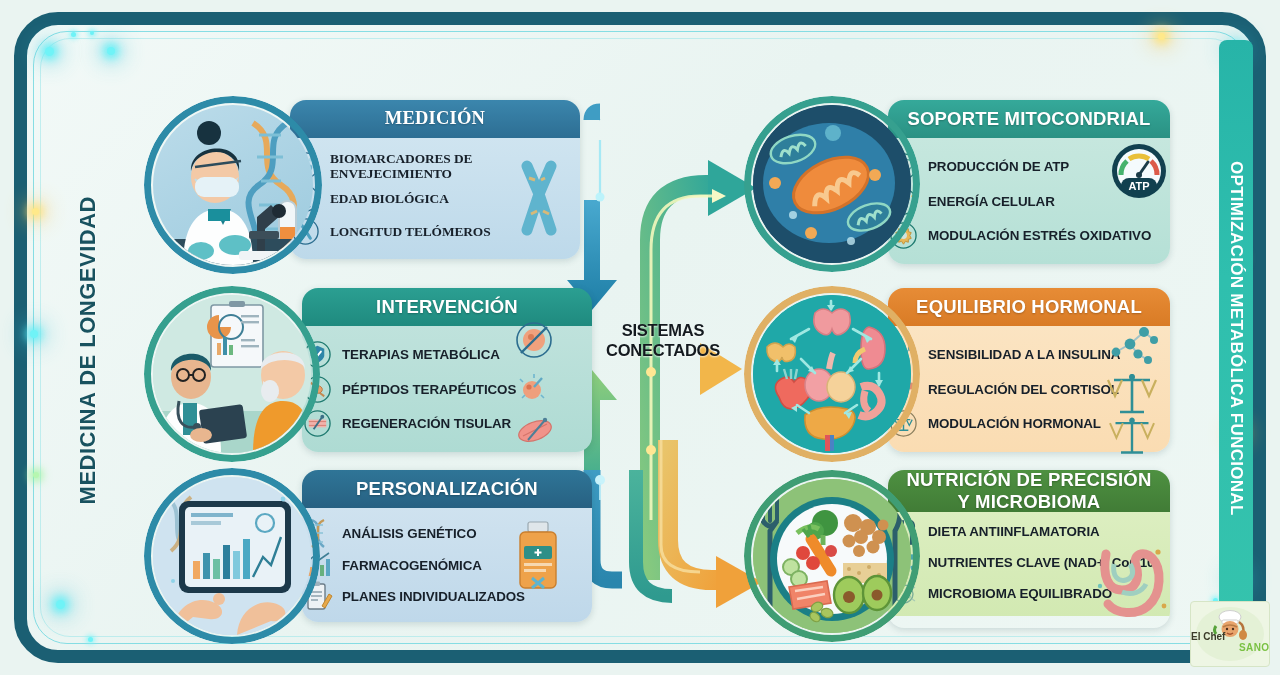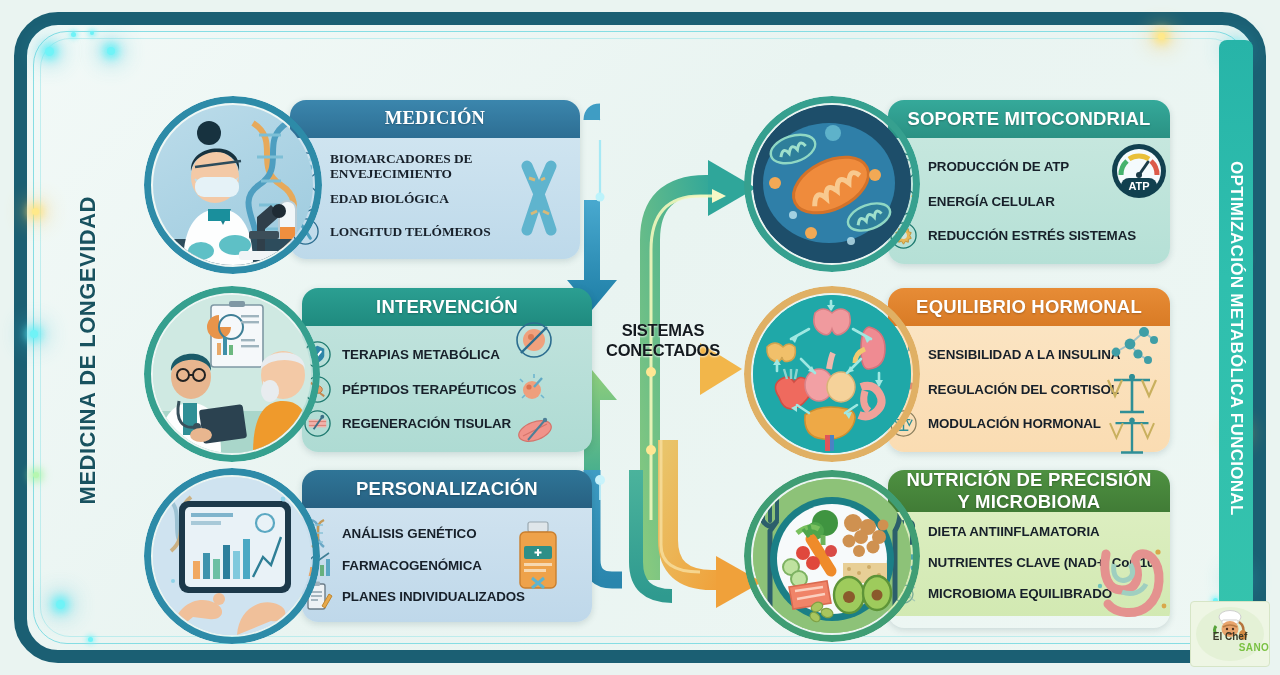--- a/index.html
+++ b/index.html
@@ -211,21 +211,21 @@
 
   
   .logo {
     position: absolute;
     right: 10px; bottom: 8px;
     width: 80px; height: 66px;
     background: #eef6e4;
     border: 1px solid #d6e5c6;
     border-radius: 4px;
     display: flex; flex-direction: column;
-    align-items: center; justify-content: center;
+    align-items: flex-start; justify-content: center;
     z-index: 20;
   }
   .logo .disc {
     position: absolute; inset: 5px;
     border-radius: 50%;
     background: #e4f1d6;
   }
   .logo .l-txt1 {
     position: relative; z-index: 2;
     font-size: 10px; font-weight: bold; color: #3a3a28;
@@ -636,21 +636,21 @@
           <div class="b-text">ENERGÍA CELULAR</div>
         </div>
         <div class="bullet">
           <div class="b-icon">
             <svg width="29" height="29" viewBox="0 0 30 30">
                 <circle cx="15" cy="15" r="13" fill="none" stroke="#1f7a70" stroke-width="1.4"></circle>
                 <path d="M15 6 L17 9 L20 8 L20 11 L23 12 L21.5 15 L23 18 L20 19 L20 22 L17 21 L15 24 L13 21 L10 22 L10 19 L7 18 L8.5 15 L7 12 L10 11 L10 8 L13 9 Z" fill="#e7b756" stroke="#c1923a" stroke-width="1"></path>
                 <circle cx="15" cy="15" r="3.6" fill="#cfe4dd"></circle>
               </svg>
           </div>
-          <div class="b-text">REDUCCIÓN ESTRÉS SISTEMAS</div>
+          <div class="b-text">MODULACIÓN ESTRÉS OXIDATIVO</div>
         </div>
       </div>
     </div>
   </div>
 
   <svg style="position:absolute; left:1110px; top:142px; z-index:7;" width="58" height="58" viewBox="0 0 58 58">
     <circle cx="29" cy="29" r="27" fill="#11404f"></circle>
     <circle cx="29" cy="29" r="22" fill="#f5fbfd"></circle>
     <path d="M11 33 A18 18 0 0 1 17 19" stroke="#46b36e" stroke-width="5" fill="none"></path>
     <path d="M19 17 A18 18 0 0 1 39 17" stroke="#e9c039" stroke-width="5" fill="none"></path>

